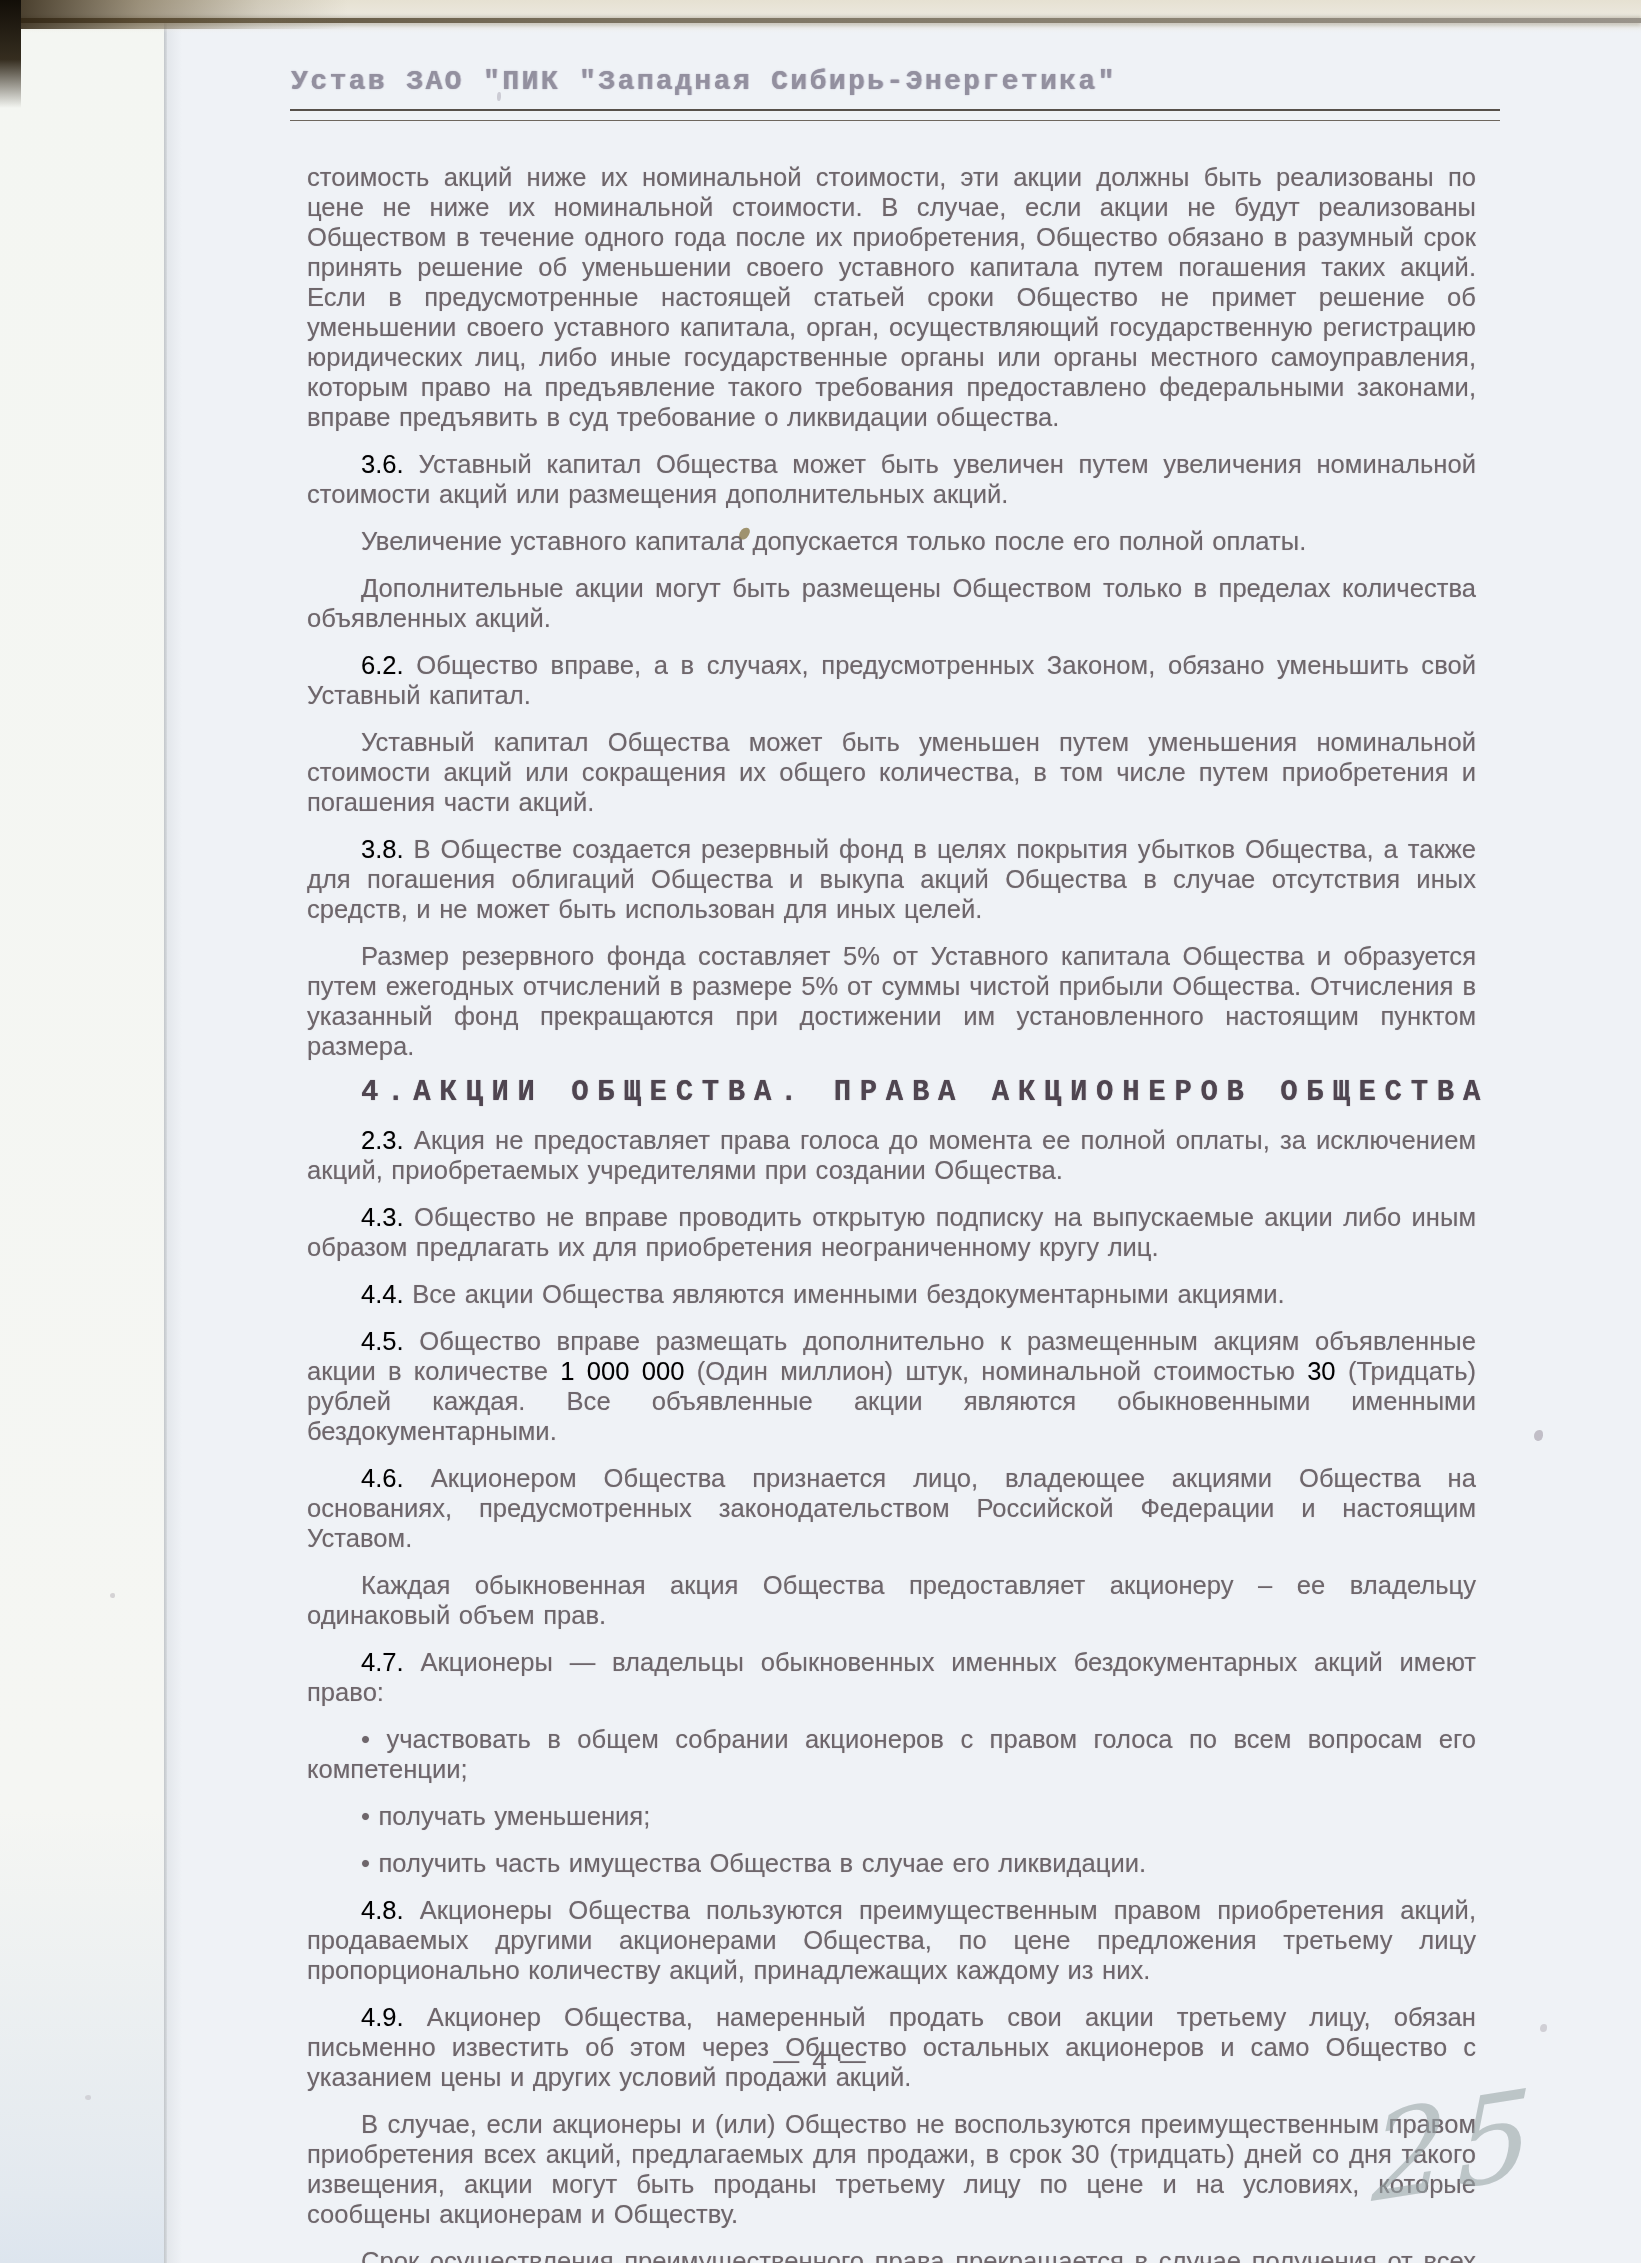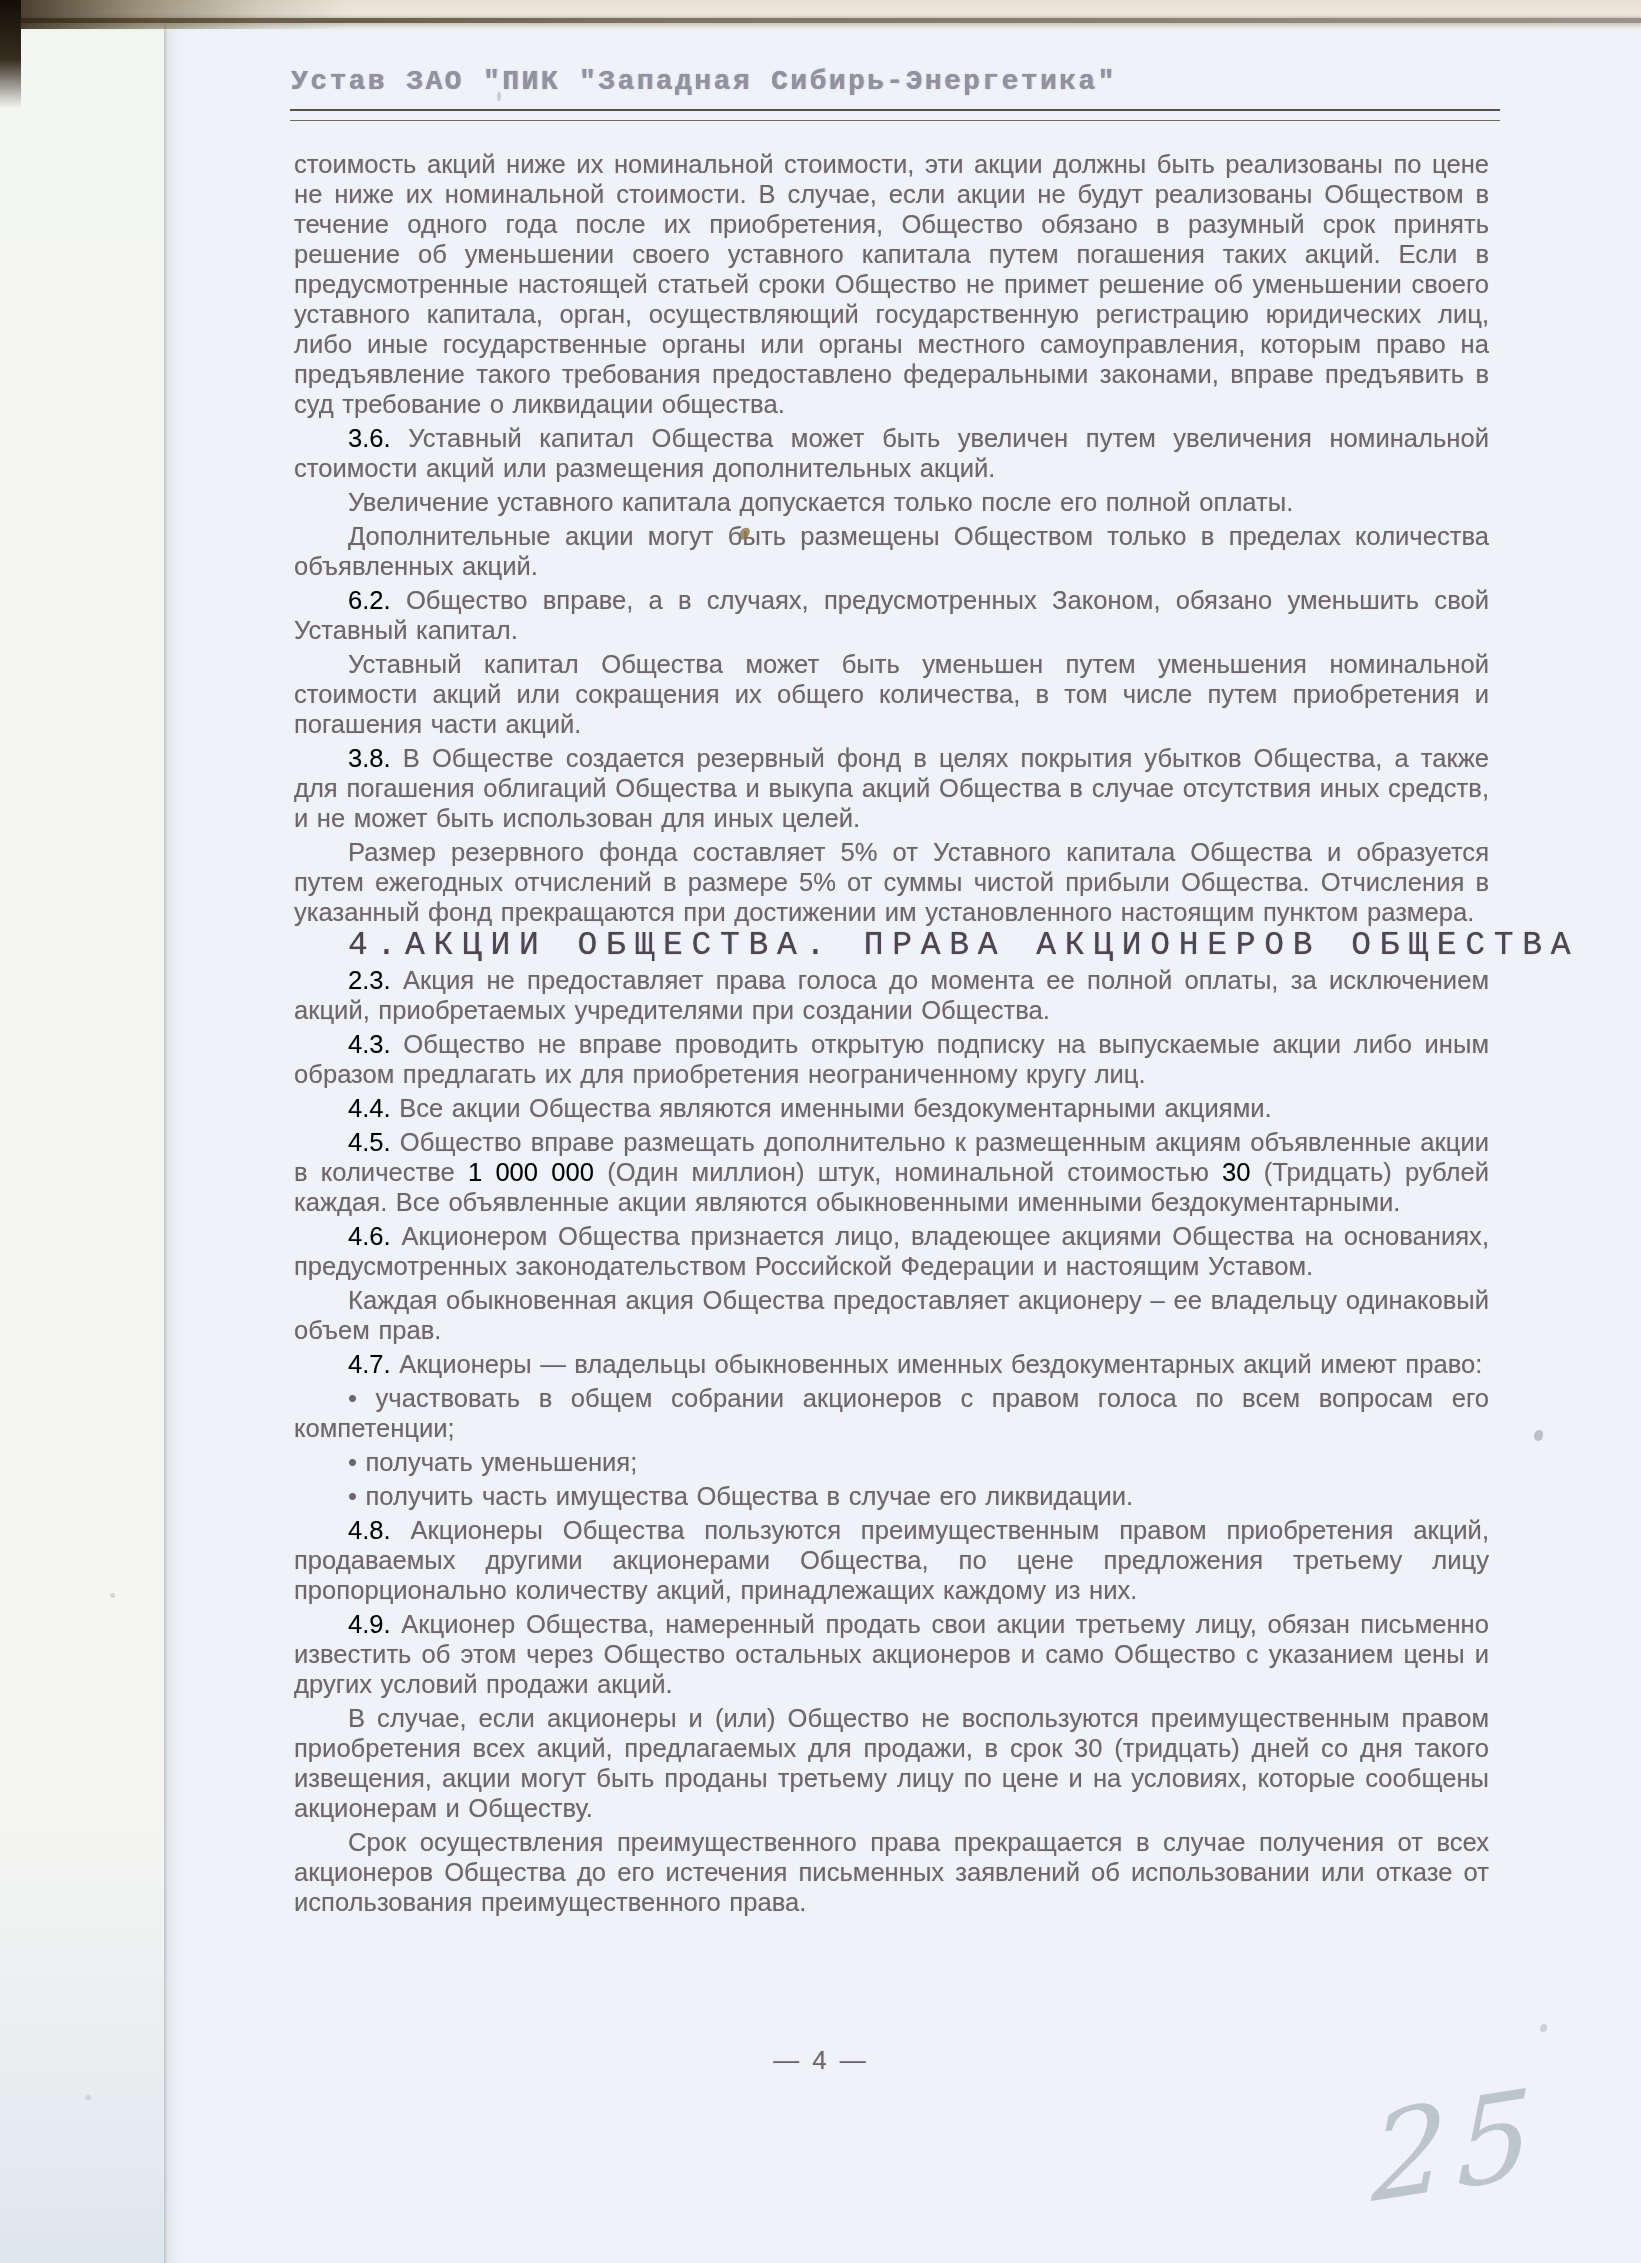--- a/index.html
+++ b/index.html
@@ -58,27 +58,27 @@
   }
   
   .content{
     position:absolute;left:290px;top:145px;width:1203px;
     font-size:25.6px;line-height:30px;
     color:#6e666b;
     text-align:justify;
     word-spacing:1.4px;
     text-shadow:0 0 1px rgba(110,103,108,.38);
   }
-  .content p{margin:4px;text-indent:54px;}
+  .content p{margin:17px;text-indent:54px;}
   .content p.noindent{text-indent:0;}
   .content b{font-weight:normal;color:#000000;}
   .section-heading{
     margin:23px 0 25px 0;
     font-family:"Liberation Mono", monospace;
-    font-size:33px;font-weight:normal;
+    font-size:29px;font-weight:bold;
     letter-spacing:8.7px;
     text-align:center;
     text-indent:0;
     color:#4f4550;
     text-shadow:0 0 1px rgba(79,69,80,.7);
     white-space:nowrap;
   }
   .page-number{
     position:absolute;left:290px;top:2045px;width:1062px;
     text-align:center;

